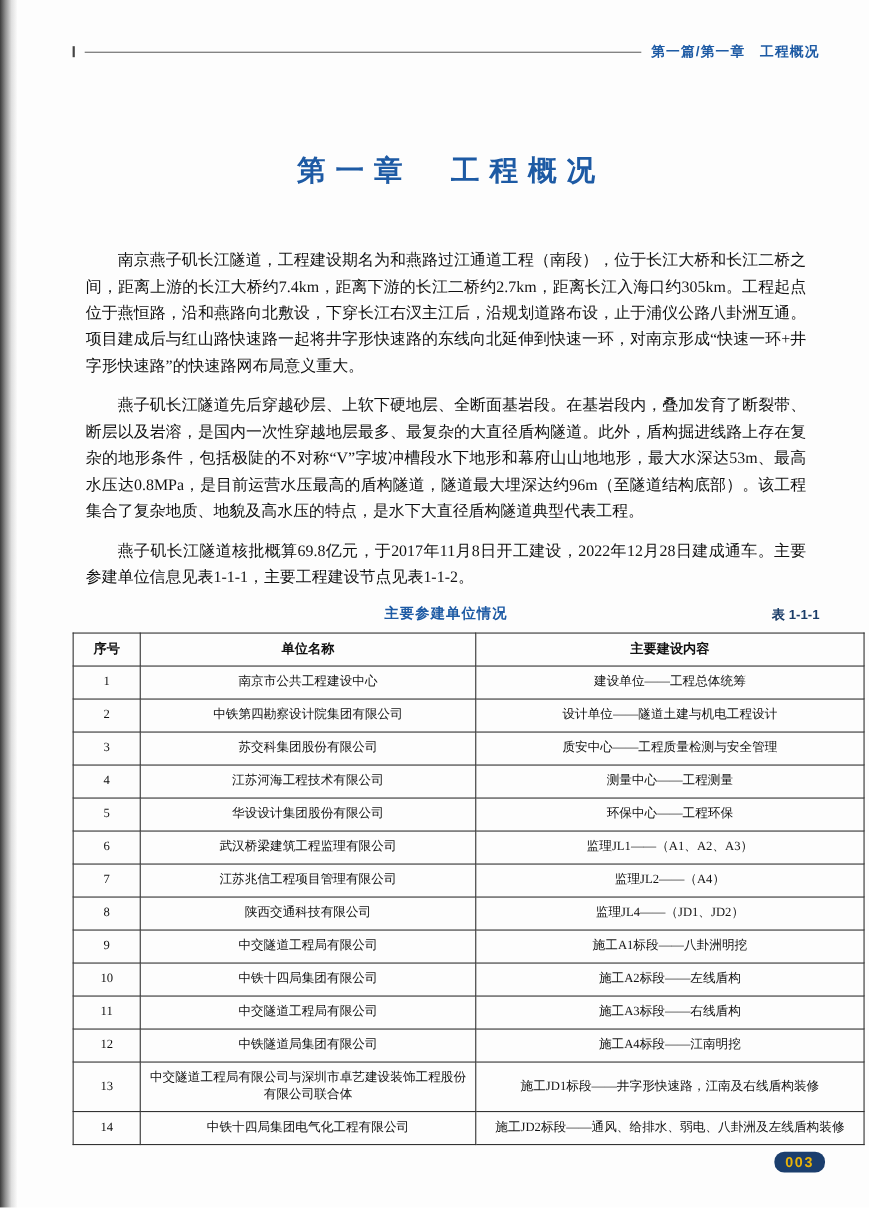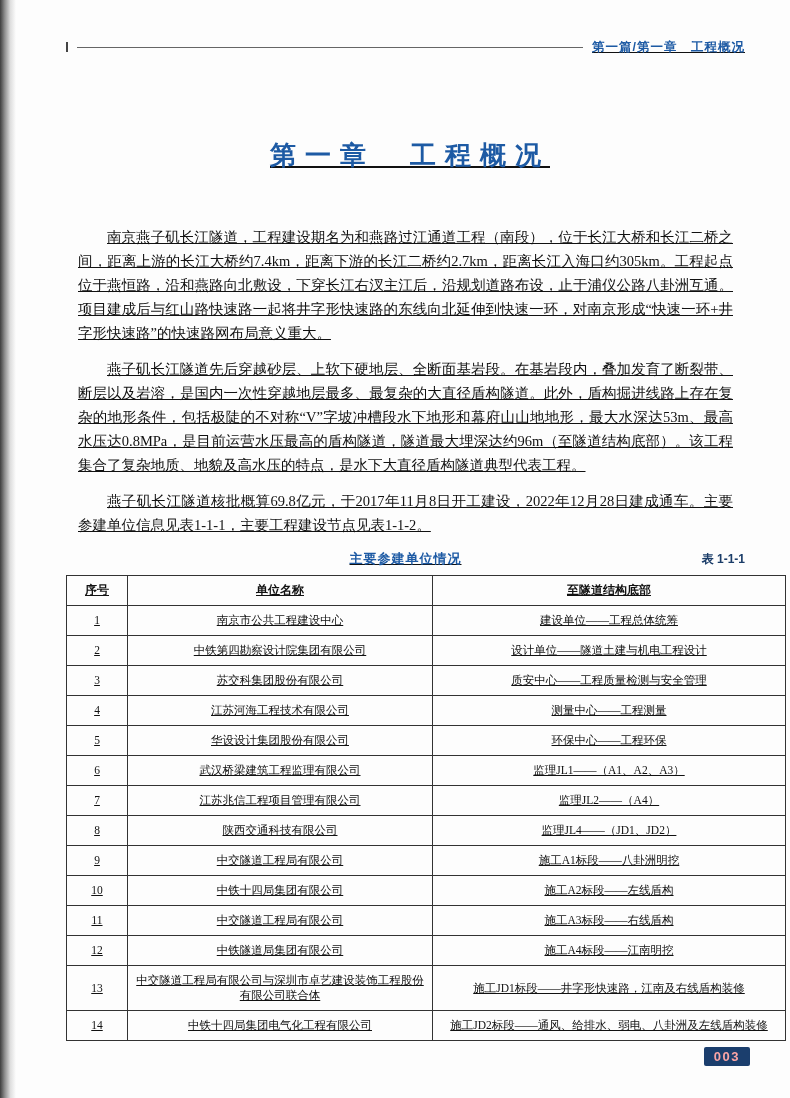--- a/index.html
+++ b/index.html
@@ -8,21 +8,20 @@
     --rule-gray:#666666;
   }
   html,body{margin:0;padding:0;background:#ffffff;}
   .page{
     position:relative;
     width:790px;height:1098px;
     background:#fdfdfd;
     overflow:hidden;
     font-family:"Liberation Serif", serif;
     color:#111;
-    text-decoration:underline;
   }
   .spine{
     position:absolute;left:0;top:0;bottom:0;width:16px;
     background:linear-gradient(to right,#3d3d3d 0,#8f8f8f 30%,#dedede 65%,rgba(253,253,253,0) 100%);
   }
   .content{padding:40px 45px 0 66px;position:relative;}
   .running-header{
     display:flex;align-items:center;gap:9px;height:14px;
   }
   .running-header .tick{width:2px;height:10px;background:#444;}
@@ -70,24 +69,24 @@
   table.units-table{border:1.5px solid #222;}
   table.units-table th{
     font-family:"Liberation Sans", sans-serif;
     font-weight:bold;font-size:12px;background:#fdfdfd;
   }
   .col-no{width:48px;}
   .col-unit{width:292px;}
   .col-content{width:340px;}
   .page-number{
     position:absolute;right:40px;bottom:32px;
-    background:var(--badge-navy);color:#fca5a5;
+    background:var(--badge-navy);color:#eab308;
     font-family:"Liberation Sans", sans-serif;
     font-size:13px;font-weight:bold;letter-spacing:1.5px;
-    padding:2px 10px;border-radius:2px;
+    padding:2px 10px;border-radius:9px;
   }
 </style>
 </head>
 <body>
 
 <div class="page">
   <div class="spine"></div>
 
   <div class="content">
 
@@ -108,21 +107,21 @@
     <div class="table-caption-row">
       <span class="table-caption">主要参建单位情况</span>
       <span class="table-label">表 1-1-1</span>
     </div>
 
     <table class="units-table">
       <thead>
         <tr>
           <th class="col-no">序号</th>
           <th class="col-unit">单位名称</th>
-          <th class="col-content">至隧道结构底部</th>
+          <th class="col-content">主要建设内容</th>
         </tr>
       </thead>
       <tbody>
   <tr>
     <td class="col-no">1</td>
     <td class="col-unit">南京市公共工程建设中心</td>
     <td class="col-content">建设单位——工程总体统筹</td>
   </tr>
 
   <tr>

